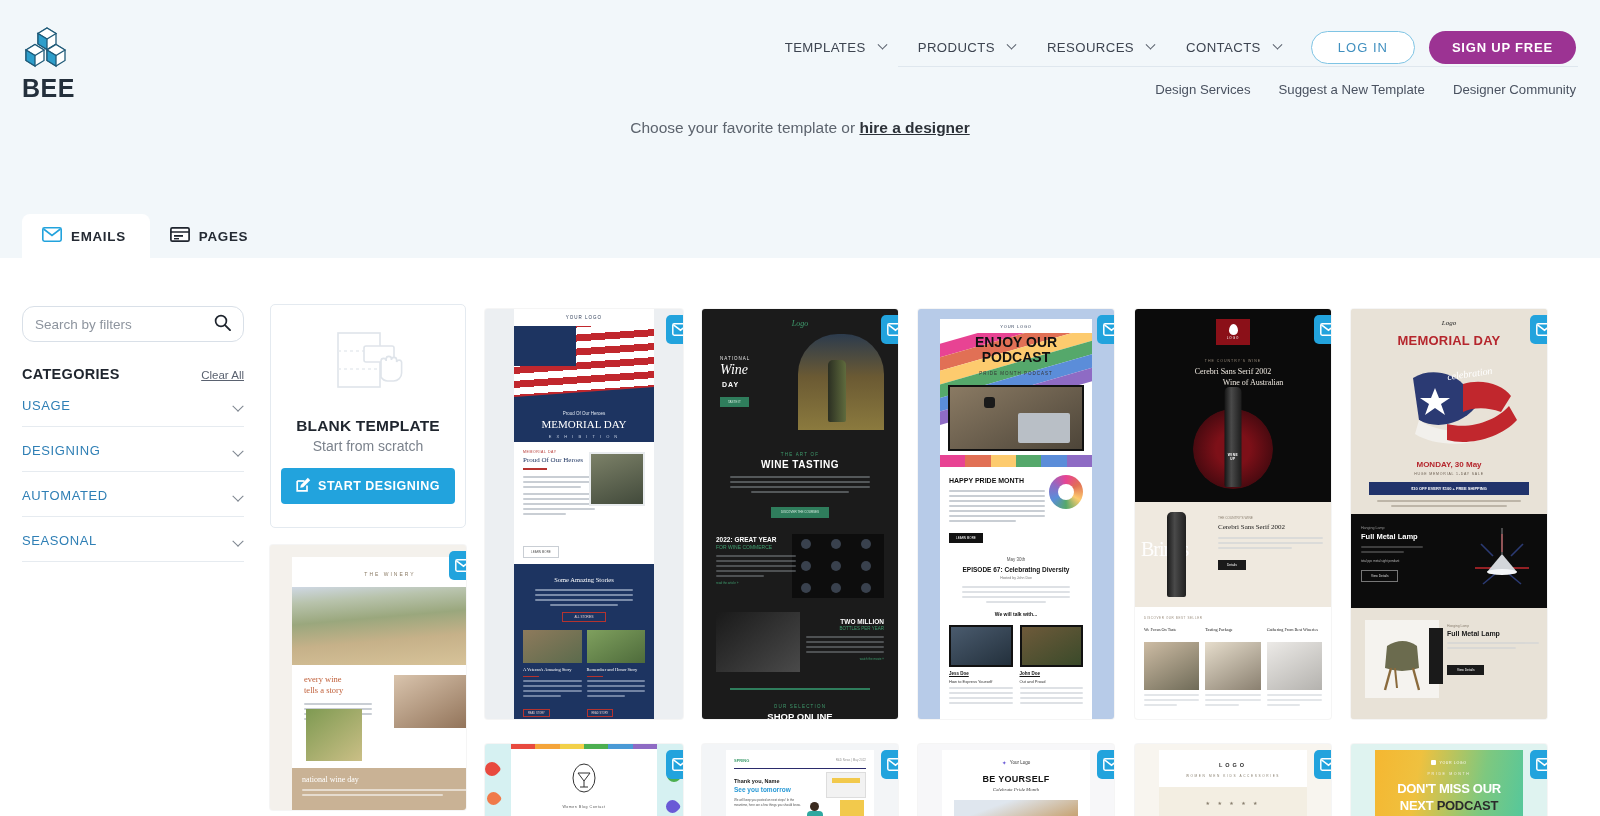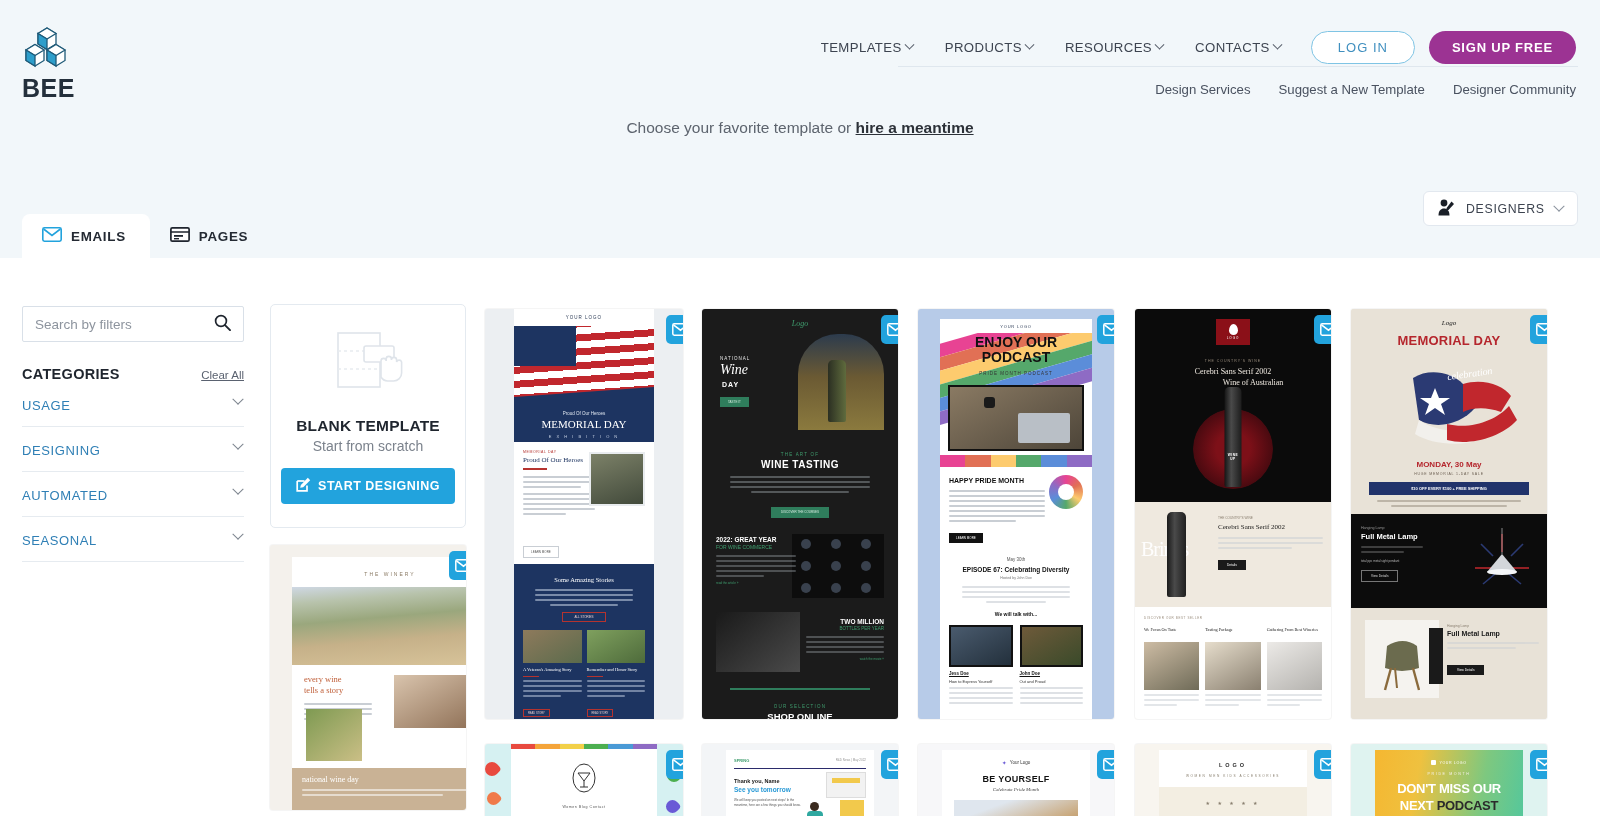--- a/index.html
+++ b/index.html
@@ -19,21 +19,21 @@
     font-size: 25px; font-weight: bold; color: #24303c;
     letter-spacing: 0.5px; margin-top: 2px;
   }
   .topnav {
     position: absolute; right: 24px; top: 31px;
     display: flex; align-items: center; gap: 0px;
   }
   .nav-item {
     font-size: 13.2px; color: #3d4450; letter-spacing: 0.4px;
     padding: 6px 16px; cursor: pointer; white-space: nowrap;
-    display: flex; align-items: center; gap: 4px;
+    display: flex; align-items: center; gap: 13px;
   }
   .caret {
     display: inline-block; width: 7px; height: 7px;
     border-right: 1.6px solid #555c68; border-bottom: 1.6px solid #555c68;
     transform: rotate(45deg) translate(-2px,-2px);
   }
   .btn-login {
     margin-left: 14px; font-size: 13px; letter-spacing: 1px;
     color: #3f8fbf; border: 1px solid #7fc4e4; border-radius: 20px;
     padding: 8px 26px; background: #fff; cursor: pointer;
@@ -91,36 +91,36 @@
 
   
   .panel {
     position: absolute; left: 0; top: 258px; width: 1600px; height: 558px;
     background: #fff;
   }
 
   
   .sidebar { position: absolute; left: 22px; top: 48px; width: 222px; }
   .searchbox {
-    position: relative; height: 36px; border: 1px solid #d9e0e8; border-radius: 2px;
+    position: relative; height: 36px; border: 1px solid #d9e0e8; border-radius: 12px;
     display: flex; align-items: center; padding: 0 12px;
   }
   .searchbox input {
     border: none; outline: none; flex: 1; font-size: 13.5px; color: #3c434f;
     font-family: "Liberation Sans", sans-serif; background: transparent;
   }
   .searchbox input::placeholder { color: #8d949e; }
   .cat-head {
     display: flex; align-items: baseline; justify-content: space-between;
     margin-top: 24px;
   }
   .cat-title { font-size: 14.5px; font-weight: bold; color: #1f252e; letter-spacing: 0.3px; }
   .clear-all { font-size: 11.5px; color: #5a6270; text-decoration: underline; cursor: pointer; }
   .filter {
-    display: flex; align-items: flex-start; justify-content: space-between;
+    display: flex; align-items: flex-end; justify-content: space-between;
     font-size: 13px; color: #2f7fb5; letter-spacing: 0.6px;
     padding: 16px 2px 13px 0; border-bottom: 1px solid #e6ebf0; cursor: pointer;
   }
   .filter .fcaret {
     width: 8px; height: 8px; border-right: 1.7px solid #7d858f;
     border-bottom: 1.7px solid #7d858f; transform: rotate(45deg) translate(-2px,-2px);
   }
 
   
   .grid { position: absolute; left: 270px; top: 46px; right: 24px; }
@@ -213,36 +213,25 @@
 
     <div class="sublinks">
       <span>Design Services</span>
       <span>Suggest a New Template</span>
       <span>Designer Community</span>
     </div>
   </div>
 
   <div class="hero">
     <div class="sub">
-      <span>Choose your favorite template or </span><b>hire a meantime</b>
+      <span>Choose your favorite template or </span><b>hire a designer</b>
     </div>
   </div>
 
   <div class="dropdown-row">
-    <div class="dd">
-      <span>
-        <svg width="18" height="17" viewBox="0 0 18 17">
-          <circle cx="6" cy="4" r="3.4" fill="#1a1f27"></circle>
-          <path d="M0.5 16.5 C0.5 11.5 3 9.5 6 9.5 C9 9.5 11.5 11.5 11.5 16.5 Z" fill="#1a1f27"></path>
-          <path d="M13.5 2.5 L16 5 L10.5 11 L8 11.5 L8.6 9 Z" fill="#1a1f27"></path>
-        </svg>
-      </span>
-      <span class="lbl">DESIGNERS</span>
-      <i class="dd-caret"></i>
-    </div>
   </div>
 
   <div class="tabs">
     <div class="tab active">
       <span>
         <svg width="20" height="15" viewBox="0 0 20 15">
           <rect x="0.8" y="0.8" width="18.4" height="13.4" rx="1.6" fill="none" stroke="#22a3dd" stroke-width="1.6"></rect>
           <polyline points="1.6,2 10,8.4 18.4,2" fill="none" stroke="#22a3dd" stroke-width="1.6"></polyline>
         </svg>
       </span>

